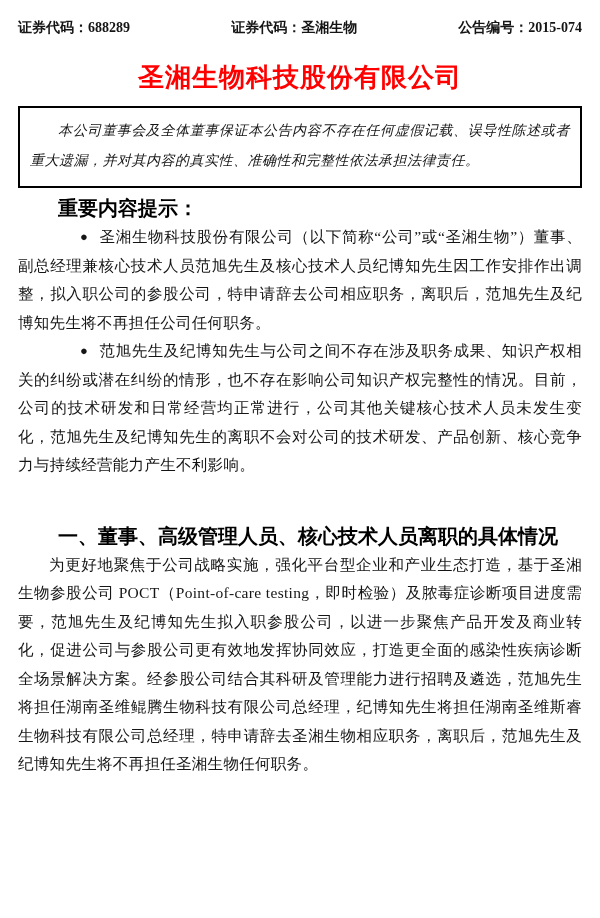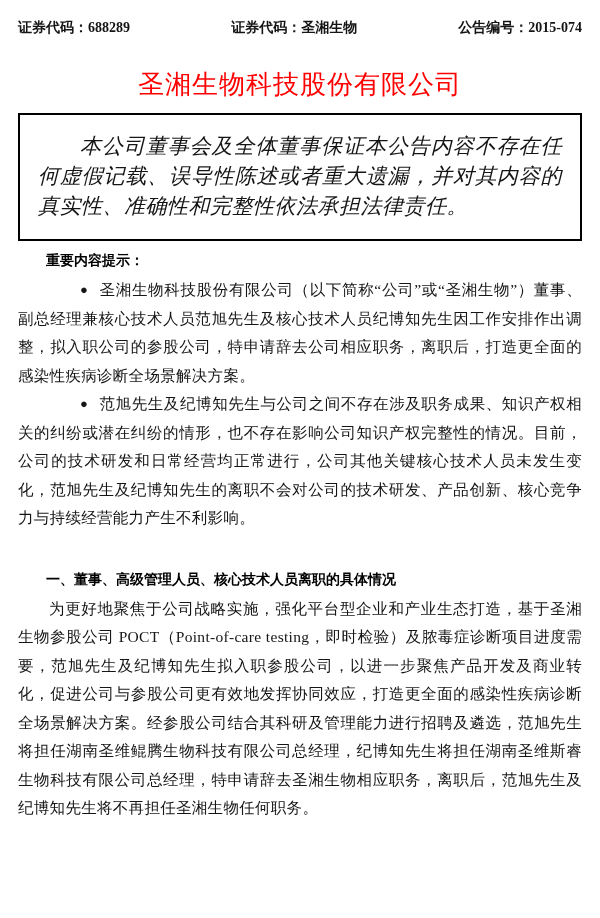--- a/index.html
+++ b/index.html
@@ -23,56 +23,56 @@
     display: flex;
     justify-content: space-between;
     align-items: baseline;
     font-size: 14px;
     font-weight: bold;
     line-height: 20px;
     white-space: nowrap;
   }
   
   .doc-title {
-    margin: 26px 0 0 0;
+    margin: 19px 0 0 0;
     text-align: center;
     font-family: "Liberation Sans", "DejaVu Sans", sans-serif;
-    font-weight: normal;
+    font-weight: bold;
     font-size: 26px;
     line-height: 41px;
     letter-spacing: 1px;
   }
   .doc-title .title-line { display: block; }
   
   .disclaimer-box {
     margin-top: 8px;
     border: 2px solid #000000;
     padding: 8px 10px 10px 10px;
   }
   .disclaimer-box p {
-    margin: 8px;
+    margin: 0;
     font-style: italic;
-    font-size: 21px;
+    font-size: 14px;
     line-height: 30px;
     text-align: justify;
     text-indent: 2em;
     letter-spacing: 0.5px;
   }
   
   .bold-heading {
     margin: 6px 0 0 0;
-    font-family: Liberation Mono, monospace;
+    font-family: Liberation Serif, serif;
     font-weight: bold;
-    font-size: 14px;
+    font-size: 20px;
     line-height: 29px;
     text-indent: 2em;
     color: #000000;
   }
   .section-heading {
-    margin-top: 33px;
+    margin-top: 42px;
   }
   
   .body-para {
     margin: 0;
     font-size: 15.5px;
     line-height: 28.5px;
     text-align: justify;
     text-indent: 2em;
     letter-spacing: 0.3px;
   }
@@ -97,21 +97,21 @@
   <h1 class="doc-title" style="color: rgb(255, 0, 0);">
     <span class="title-line">圣湘生物科技股份有限公司</span>
   </h1>
 
   <div class="disclaimer-box">
     <p>本公司董事会及全体董事保证本公告内容不存在任何虚假记载、误导性陈述或者重大遗漏，并对其内容的真实性、准确性和完整性依法承担法律责任。</p>
   </div>
 
   <p class="bold-heading">重要内容提示：</p>
 
-  <p class="body-para"><span class="bullet-glyph">●</span><span>圣湘生物科技股份有限公司（以下简称“公司”或“圣湘生物”）董事、副总经理兼核心技术人员范旭先生及核心技术人员纪博知先生因工作安排作出调整，拟入职公司的参股公司，特申请辞去公司相应职务，离职后，打造更全面的感染性疾病诊断全场景解决方案。</span></p>
+  <p class="body-para"><span class="bullet-glyph">●</span><span>圣湘生物科技股份有限公司（以下简称“公司”或“圣湘生物”）董事、副总经理兼核心技术人员范旭先生及核心技术人员纪博知先生因工作安排作出调整，拟入职公司的参股公司，特申请辞去公司相应职务，离职后，范旭先生及纪博知先生将不再担任公司任何职务。</span></p>
 
   <p class="body-para"><span class="bullet-glyph">●</span><span>范旭先生及纪博知先生与公司之间不存在涉及职务成果、知识产权相关的纠纷或潜在纠纷的情形，也不存在影响公司知识产权完整性的情况。目前，公司的技术研发和日常经营均正常进行，公司其他关键核心技术人员未发生变化，范旭先生及纪博知先生的离职不会对公司的技术研发、产品创新、核心竞争力与持续经营能力产生不利影响。</span></p>
 
 
   <p class="bold-heading section-heading">一、董事、高级管理人员、核心技术人员离职的具体情况</p>
 
   <p class="body-para">为更好地聚焦于公司战略实施，强化平台型企业和产业生态打造，基于圣湘生物参股公司 POCT（Point-of-care testing，即时检验）及脓毒症诊断项目进度需要，范旭先生及纪博知先生拟入职参股公司，以进一步聚焦产品开发及商业转化，促进公司与参股公司更有效地发挥协同效应，打造更全面的感染性疾病诊断全场景解决方案。经参股公司结合其科研及管理能力进行招聘及遴选，范旭先生将担任湖南圣维鲲腾生物科技有限公司总经理，纪博知先生将担任湖南圣维斯睿生物科技有限公司总经理，特申请辞去圣湘生物相应职务，离职后，范旭先生及纪博知先生将不再担任圣湘生物任何职务。</p>
 
 </div>
 

